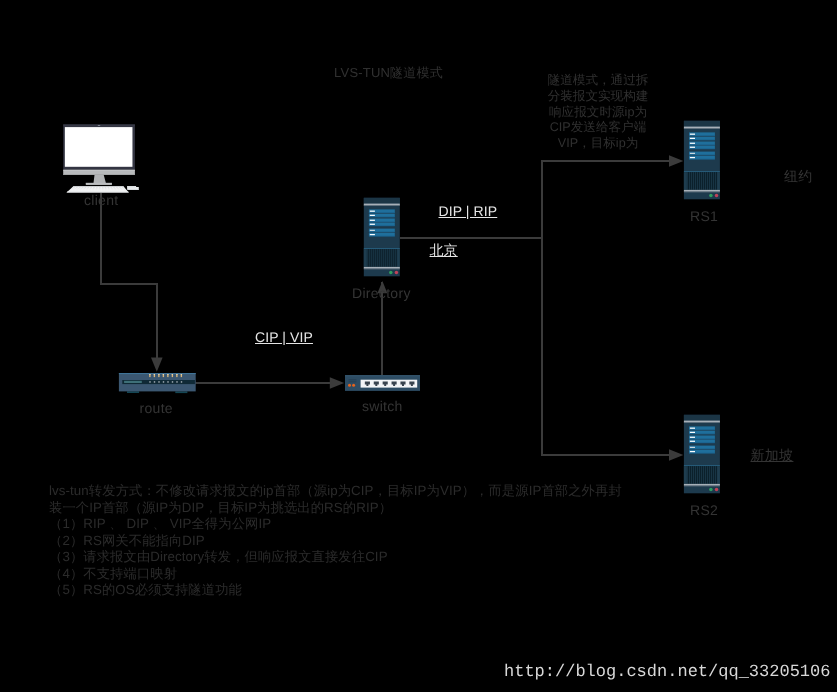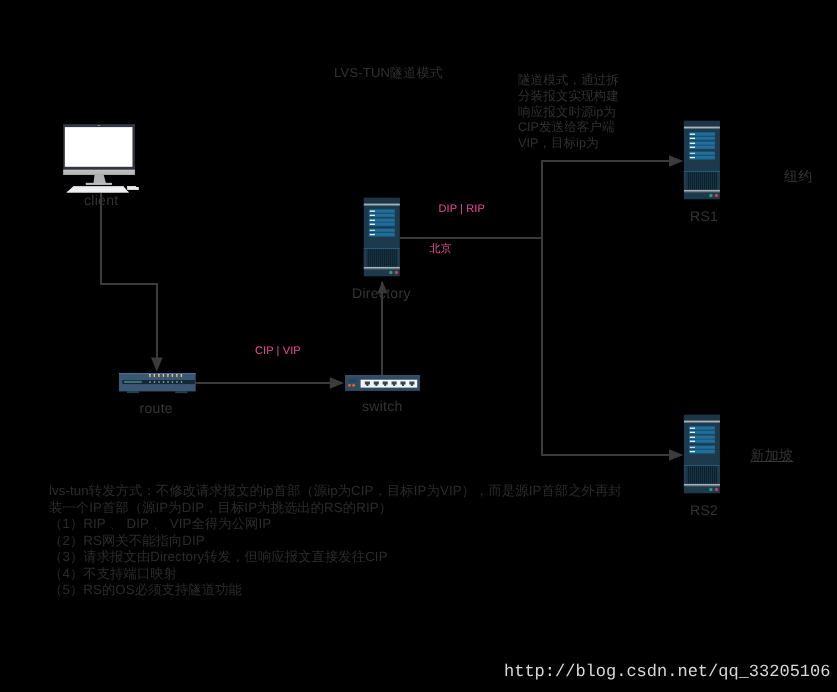--- a/index.html
+++ b/index.html
@@ -5,24 +5,24 @@
 <style>
   html,body{margin:0;padding:0;background:#000;}
   body{width:837px;height:692px;position:relative;overflow:hidden;
        font-family:"Liberation Sans","DejaVu Sans",sans-serif;
        -webkit-font-smoothing:antialiased;text-rendering:geometricPrecision;}
   #stage{position:absolute;left:0;top:0;width:837px;height:692px;
          transform:translateZ(0);}
   svg#diagram{position:absolute;left:0;top:0;width:837px;height:692px;}
   .title{position:absolute;font-size:13px;color:#303030;letter-spacing:.2px;}
   .nodelabel{position:absolute;font-size:14px;letter-spacing:.3px;color:#343434;white-space:nowrap;}
-  .edgelabel{position:absolute;font-size:11px;letter-spacing:.1px;color:#ec4899;white-space:nowrap;}
+  .edgelabel{position:absolute;font-size:14px;letter-spacing:.1px;color:#e5e5e5;white-space:nowrap;text-decoration:underline;}
   .sitelabel{position:absolute;font-size:14px;letter-spacing:.3px;color:#343434;white-space:nowrap;}
   .tunnelnote{position:absolute;font-size:12.6px;line-height:15.75px;color:#303030;
-              text-align:left;width:160px;left:518px;top:73px;}
+              text-align:center;width:160px;left:518px;top:73px;}
   .notes{position:absolute;left:49px;top:483px;font-size:13.3px;line-height:16.55px;letter-spacing:0.1px;
          color:#2b2b2b;}
   .notes div{white-space:nowrap;}
   .watermark{position:absolute;left:504px;top:663px;font-size:17px;color:#d8d8d8;
              font-family:"Liberation Mono","DejaVu Sans Mono",monospace;}
 </style>
 </head>
 <body>
 
 <div id="stage">
@@ -243,21 +243,21 @@
         <use href="#srv-icon"></use>
       </g>
 </svg>
   <div class="title" style="left:0;top:64px;width:777px;text-align:center;">LVS-TUN隧道模式</div>
   <div class="nodelabel" style="left:84px;top:192px;">client</div>
   <div class="nodelabel" style="left:139.5px;top:400px;">route</div>
   <div class="nodelabel" style="left:362px;top:398px;">switch</div>
   <div class="nodelabel" style="left:352px;top:285px;">Directory</div>
   <div class="nodelabel" style="left:690px;top:208px;">RS1</div>
   <div class="nodelabel" style="left:690px;top:502px;">RS2</div>
-  <div class="edgelabel" style="left:255px;top:329px;margin-top:16px;">CIP | VIP</div>
+  <div class="edgelabel" style="left:255px;top:329px;">CIP | VIP</div>
   <div class="edgelabel" style="left:438.5px;top:203px;">DIP | RIP</div>
   <div class="edgelabel" style="left:429.5px;top:241.5px;">北京</div>
   <div class="sitelabel" style="left:784px;top:168px;">纽约</div>
   <div class="sitelabel" style="left:750.5px;top:446.5px;text-decoration:underline;">新加坡</div>
   <div class="tunnelnote" id="tunnelnote">
       <div>隧道模式，通过拆</div>
       <div>分装报文实现构建</div>
       <div>响应报文时源ip为</div>
       <div>CIP发送给客户端</div>
       <div>VIP，目标ip为</div>

